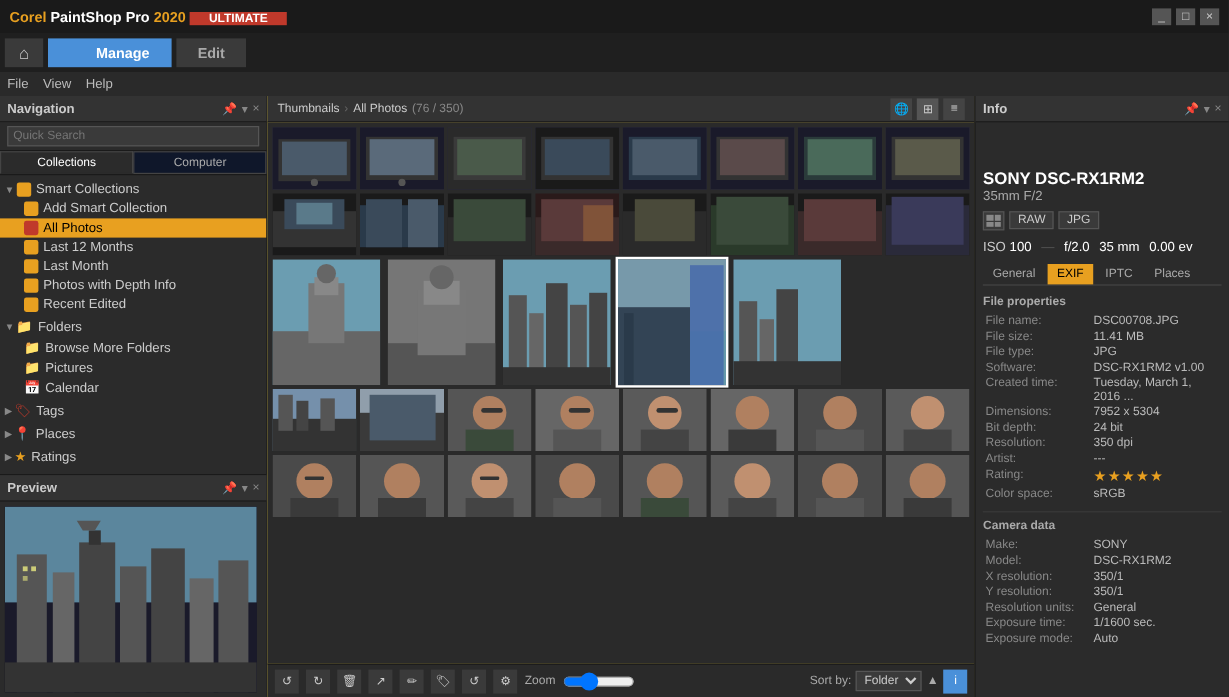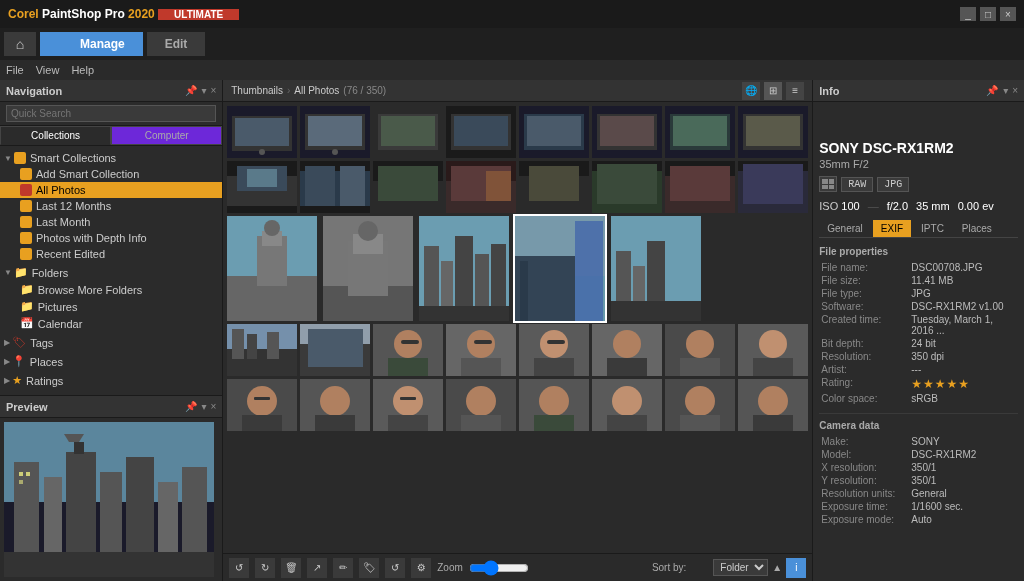--- a/index.html
+++ b/index.html
@@ -22,21 +22,21 @@
 
     
     #main { display: flex; height: calc(581px - 28px - 32px - 20px); }
 
     
     #left-panel { width: 232px; background: #2b2b2b; display: flex; flex-direction: column; border-right: 1px solid #1a1a1a; }
     #nav-header { background: #333; height: 22px; display: flex; align-items: center; padding: 0 6px; justify-content: space-between; border-bottom: 1px solid #1a1a1a; }
     #quick-search { padding: 3px 6px; background: #2b2b2b; border-bottom: 1px solid #1a1a1a; }
     #quick-search input { width: 100%; background: #3a3a3a; border: 1px solid #555; color: #ccc; padding: 2px 4px; font-size: 10px; }
     #collections-tabs { display: flex; border-bottom: 1px solid #1a1a1a; }
-    .coll-tab { flex: 1; padding: 3px 0; text-align: center; cursor: pointer; font-size: 10px; background: #6d28d9; color: #aaa; border: 1px solid #444; }
+    .coll-tab { flex: 1; padding: 3px 0; text-align: center; cursor: pointer; font-size: 10px; background: #0f172a; color: #aaa; border: 1px solid #444; }
     .coll-tab.active { background: #2b2b2b; color: #fff; border-bottom: 1px solid #2b2b2b; }
     #tree { flex: 1; overflow-y: auto; padding: 2px 0; }
     .tree-group { margin: 2px 0; }
     .tree-group-header { display: flex; align-items: center; padding: 2px 4px; cursor: pointer; }
     .tree-group-header .arrow { font-size: 8px; margin-right: 2px; color: #888; }
     .tree-item { display: flex; align-items: center; padding: 2px 4px 2px 20px; cursor: pointer; }
     .tree-item.active { background: #e8a020; color: #000; }
 
     
     #preview-panel { background: #2b2b2b; border-top: 1px solid #1a1a1a; }
@@ -49,29 +49,29 @@
     #thumb-header { background: #333; height: 22px; display: flex; align-items: center; padding: 0 8px; border-bottom: 1px solid #1a1a1a; gap: 4px; font-size: 10px; }
     #thumb-header .breadcrumb { display: flex; align-items: center; gap: 4px; }
     #thumb-header .header-icons { margin-left: auto; display: flex; gap: 4px; }
     #thumb-header .icon-btn { width: 18px; height: 18px; background: #444; display: flex; align-items: center; justify-content: center; cursor: pointer; font-size: 10px; }
     #thumbnails-area { flex: 1; overflow-y: auto; padding: 4px; background: #2a2a2a; }
     .thumb-row { display: flex; gap: 3px; margin-bottom: 3px; }
     #bottom-bar { background: #2a2a2a; height: 28px; border-top: 1px solid #1a1a1a; display: flex; align-items: center; padding: 0 6px; gap: 6px; }
     #bottom-bar .tool-btn { width: 20px; height: 20px; background: #3a3a3a; display: flex; align-items: center; justify-content: center; cursor: pointer; font-size: 10px; }
     #bottom-bar .zoom-label { font-size: 10px; color: #aaa; }
     #bottom-bar .sort-area { margin-left: auto; display: flex; align-items: center; gap: 4px; font-size: 10px; color: #aaa; }
-    #bottom-bar select { background: #3a3a3a; color: #ccc; border: 1px solid #555; font-size: 10px; padding: 1px 2px; margin-left: 23px; }
+    #bottom-bar select { background: #3a3a3a; color: #ccc; border: 1px solid #555; font-size: 10px; padding: 1px 2px; }
 
     
     #right-panel { width: 220px; background: #2b2b2b; border-left: 1px solid #1a1a1a; display: flex; flex-direction: column; gap: 32px; }
     #info-header { background: #333; height: 22px; display: flex; align-items: center; padding: 0 6px; justify-content: space-between; border-bottom: 1px solid #1a1a1a; }
     #info-content { padding: 6px; flex: 1; overflow-y: auto; }
     .camera-model { font-size: 14px; color: #fff; font-weight: bold; margin-bottom: 2px; }
     .lens-info { font-size: 11px; color: #aaa; margin-bottom: 6px; }
-    .format-badges { display: flex; gap: 4px; margin-bottom: 8px; align-items: flex-end; font-family: Liberation Mono, monospace; }
+    .format-badges { display: flex; gap: 4px; margin-bottom: 8px; align-items: flex-start; }
     .format-badge { background: #3a3a3a; border: 1px solid #555; padding: 1px 6px; font-size: 10px; color: #ccc; }
     .exposure-row { display: flex; gap: 8px; align-items: center; font-size: 11px; color: #ccc; margin-bottom: 8px; }
     .exposure-row .val { color: #fff; }
     .info-tabs { display: flex; gap: 2px; margin-bottom: 8px; border-bottom: 1px solid #444; }
     .info-tab { padding: 3px 8px; cursor: pointer; font-size: 10px; color: #aaa; }
     .info-tab.exif-active { background: #e8a020; color: #000; }
     .section-title { font-size: 10px; color: #aaa; margin-bottom: 4px; font-weight: bold; }
     .info-table { width: 100%; border-collapse: collapse; margin-bottom: 8px; }
     .info-table td { padding: 1px 2px; font-size: 10px; color: #bbb; vertical-align: top; }
     .info-table td:first-child { color: #888; width: 90px; }
@@ -655,20 +655,24 @@
         </tr>
         <tr>
           <td>Software:</td>
           <td>DSC-RX1RM2 v1.00</td>
         </tr>
         <tr>
           <td>Created time:</td>
           <td>Tuesday, March 1, 2016 ...</td>
         </tr>
         <tr>
+          <td>Dimensions:</td>
+          <td>7952 x 5304</td>
+        </tr>
+        <tr>
           <td>Bit depth:</td>
           <td>24 bit</td>
         </tr>
         <tr>
           <td>Resolution:</td>
           <td>350 dpi</td>
         </tr>
         <tr>
           <td>Artist:</td>
           <td>---</td>

